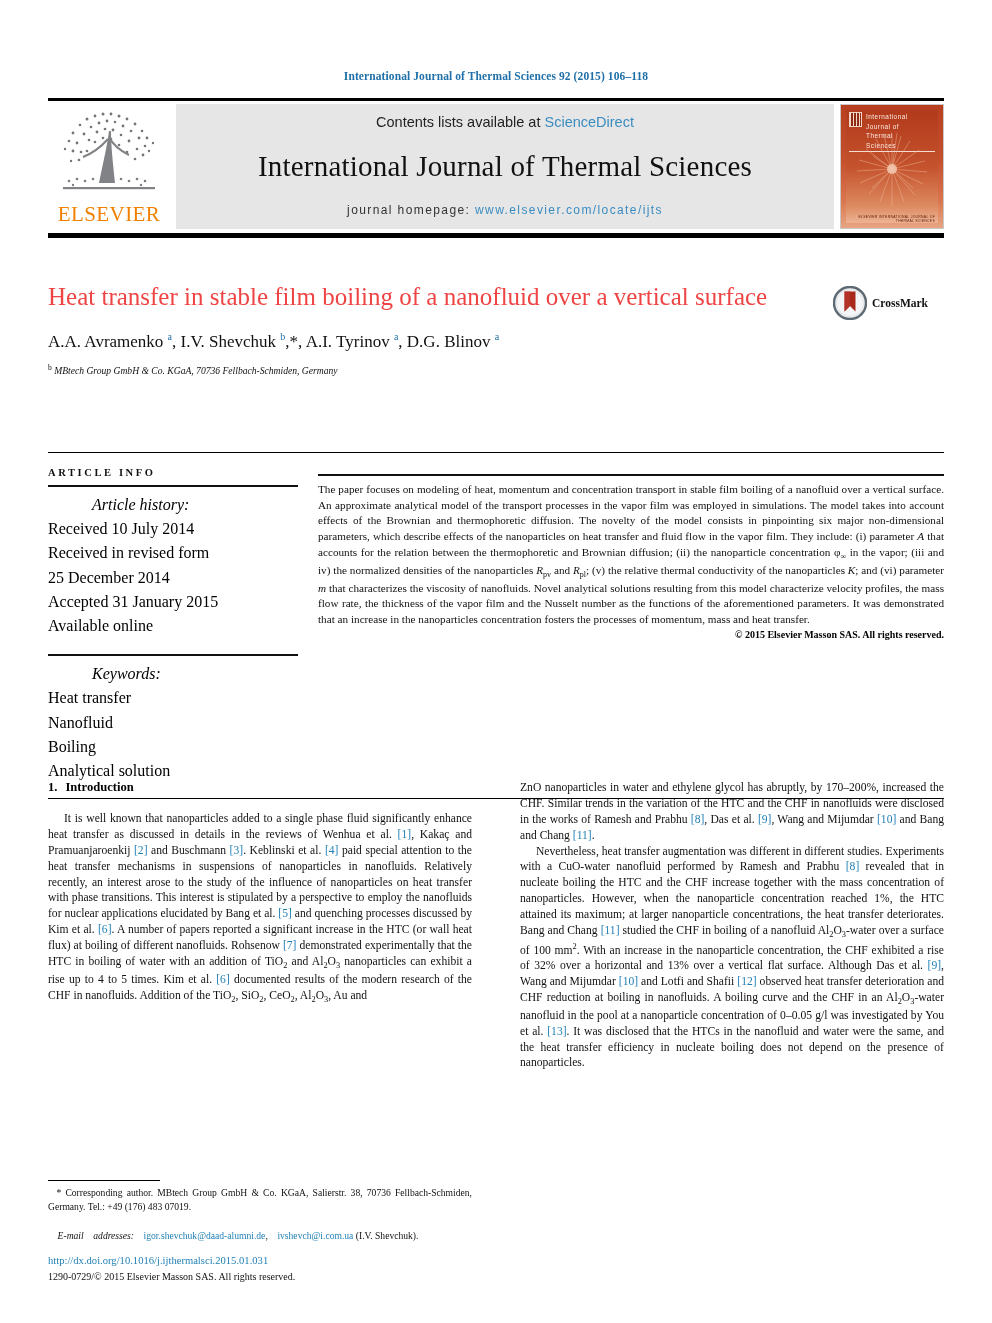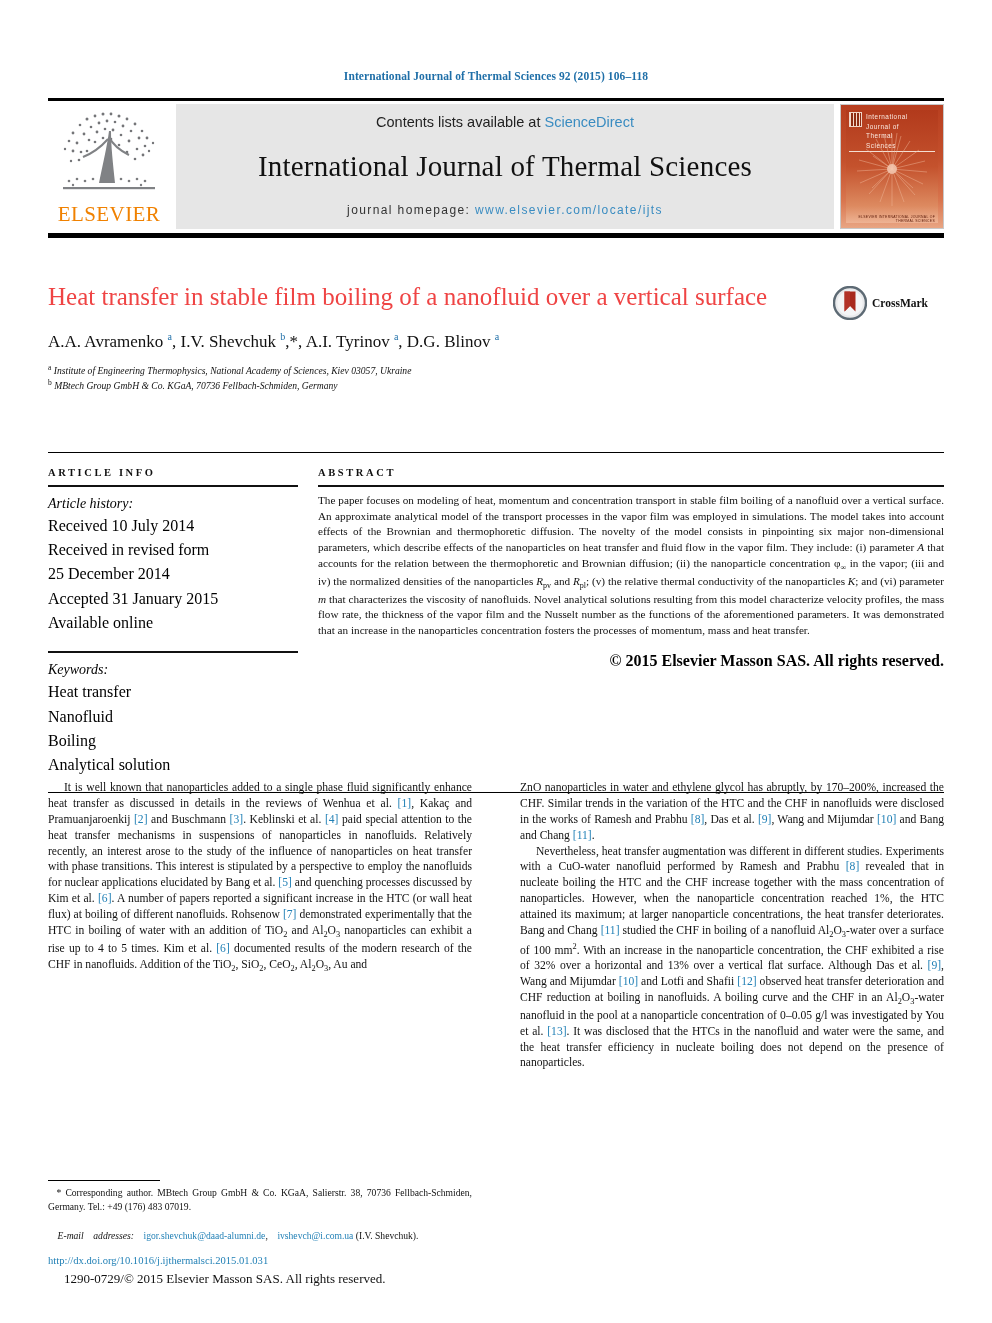--- a/index.html
+++ b/index.html
@@ -221,38 +221,39 @@
   .sec-head {
     font-family: "Liberation Serif", serif;
     font-size: 10.5px;
     font-weight: bold;
     letter-spacing: 2.6px;
     color: #111;
   }
   .hr-thin { height: 1.6px; background: #111; margin: 7px 0 6px 0; }
   .hist-label, .kw-label {
     font-style: italic;
-    font-size: 14px;
+    font-size: 16px;
     line-height: 1.52;
+    margin-left: 44px;
   }
   .hist-line, .kw-line {
     font-size: 16px;
     line-height: 1.52;
   }
   .kw-block { margin-top: 10px; }
 
   .abs-text {
     font-size: 11.2px;
     line-height: 1.42;
     text-align: justify;
     color: #111;
   }
   .abs-copy {
-    margin-top: 13px;
-    font-size: 16px;
+    margin-top: 1px;
+    font-size: 10px;
     text-align: right;
     font-weight: bold;
   }
   .band-rule-bottom {
     height: 1px; background: #000; width: 896px;
     margin-top: 14px;
   }
 
   
   .body-cols {
@@ -307,24 +308,23 @@
     position: absolute;
     left: 48px; top: 1253px;
     width: 424px;
   }
   .doi-link {
     font-size: 10.6px;
     color: #1f7fb5;
     line-height: 1.5;
   }
   .issn-line {
-    font-size: 13px;
+    font-size: 10px;
     color: #111;
     line-height: 1.5;
-    margin-left: 16px;
   }
   sub, sup { font-size: 72%; }
 </style>
 </head>
 <body>
 
 <div class="page">
 
   <div class="running-head">International Journal of Thermal Sciences 92 (2015) 106–118</div>
 
@@ -475,24 +475,20 @@
         <path d="M11.5 5.5 h11 v20 l-5.5 -5.6 l-5.5 5.6 z" fill="#a8281c"></path>
         <path d="M11.5 5.5 h5.5 v14.4 l-5.5 5.6 z" fill="#b5352a" opacity="0.85"></path>
       </svg>
       <span class="cm-word">CrossMark</span>
     </div>
 
     <div class="authors">A.A. Avramenko <sup>a</sup>, I.V. Shevchuk <sup>b</sup><span class="star">,*</span>, A.I. Tyrinov <sup>a</sup>, D.G. Blinov <sup>a</sup></div>
 
     <div class="affil">
       <div>
-        <sup>a</sup>
-        <span>Institute of Engineering Thermophysics, National Academy of Sciences, Kiev 03057, Ukraine</span>
-      </div>
-      <div>
         <sup>b</sup>
         <span>MBtech Group GmbH &amp; Co. KGaA, 70736 Fellbach-Schmiden, Germany</span>
       </div>
     </div>
   </div>
 
   <div class="band">
     <div class="band-rule-top"></div>
     <div class="band-cols">
 
@@ -511,31 +507,33 @@
           <div class="kw-line">Heat transfer</div>
           <div class="kw-line">Nanofluid</div>
           <div class="kw-line">Boiling</div>
           <div class="kw-line">Analytical solution</div>
         </div>
       </div>
 
       <div class="col-gap"></div>
 
       <div class="col-abs">
-        <div class="sec-head">ABSTRACT</div>
         <div class="hr-thin"></div>
         <div class="abs-text">The paper focuses on modeling of heat, momentum and concentration transport in stable film boiling of a nanofluid over a vertical surface. An approximate analytical model of the transport processes in the vapor film was employed in simulations. The model takes into account effects of the Brownian and thermophoretic diffusion. The novelty of the model consists in pinpointing six major non-dimensional parameters, which describe effects of the nanoparticles on heat transfer and fluid flow in the vapor film. They include: (i) parameter <i>A</i> that accounts for the relation between the thermophoretic and Brownian diffusion; (ii) the nanoparticle concentration φ<sub>∞</sub> in the vapor; (iii and iv) the normalized densities of the nanoparticles <i>R</i><sub>pv</sub> and <i>R</i><sub>pl</sub>; (v) the relative thermal conductivity of the nanoparticles <i>K</i>; and (vi) parameter <i>m</i> that characterizes the viscosity of nanofluids. Novel analytical solutions resulting from this model characterize velocity profiles, the mass flow rate, the thickness of the vapor film and the Nusselt number as the functions of the aforementioned parameters. It was demonstrated that an increase in the nanoparticles concentration fosters the processes of momentum, mass and heat transfer.</div>
         <div class="abs-copy">© 2015 Elsevier Masson SAS. All rights reserved.</div>
       </div>
     </div>
     <div class="band-rule-bottom"></div>
   </div>
 
   <div class="body-cols">
     <div class="bcol">
+      <h2 class="sec-title">
+        <span class="num">1.</span><span>Introduction</span>
+      </h2>
       <p class="para">It is well known that nanoparticles added to a single phase fluid significantly enhance heat transfer as discussed in details in the reviews of Wenhua et al. <span class="ref">[1]</span>, Kakaç and Pramuanjaroenkij <span class="ref">[2]</span> and Buschmann <span class="ref">[3]</span>. Keblinski et al. <span class="ref">[4]</span> paid special attention to the heat transfer mechanisms in suspensions of nanoparticles in nanofluids. Relatively recently, an interest arose to the study of the influence of nanoparticles on heat transfer with phase transitions. This interest is stipulated by a perspective to employ the nanofluids for nuclear applications elucidated by Bang et al. <span class="ref">[5]</span> and quenching processes discussed by Kim et al. <span class="ref">[6]</span>. A number of papers reported a significant increase in the HTC (or wall heat flux) at boiling of different nanofluids. Rohsenow <span class="ref">[7]</span> demonstrated experimentally that the HTC in boiling of water with an addition of TiO<sub>2</sub> and Al<sub>2</sub>O<sub>3</sub> nanoparticles can exhibit a rise up to 4 to 5 times. Kim et al. <span class="ref">[6]</span> documented results of the modern research of the CHF in nanofluids. Addition of the TiO<sub>2</sub>, SiO<sub>2</sub>, CeO<sub>2</sub>, Al<sub>2</sub>O<sub>3</sub>, Au and</p>
     </div>
 
     <div class="bgap"></div>
 
     <div class="bcol">
       <p class="para" style="text-indent:0">ZnO nanoparticles in water and ethylene glycol has abruptly, by 170–200%, increased the CHF. Similar trends in the variation of the HTC and the CHF in nanofluids were disclosed in the works of Ramesh and Prabhu <span class="ref">[8]</span>, Das et al. <span class="ref">[9]</span>, Wang and Mijumdar <span class="ref">[10]</span> and Bang and Chang <span class="ref">[11]</span>.</p>
       <p class="para">Nevertheless, heat transfer augmentation was different in different studies. Experiments with a CuO-water nanofluid performed by Ramesh and Prabhu <span class="ref">[8]</span> revealed that in nucleate boiling the HTC and the CHF increase together with the mass concentration of nanoparticles. However, when the nanoparticle concentration reached 1%, the HTC attained its maximum; at larger nanoparticle concentrations, the heat transfer deteriorates. Bang and Chang <span class="ref">[11]</span> studied the CHF in boiling of a nanofluid Al<sub>2</sub>O<sub>3</sub>-water over a surface of 100 mm<sup>2</sup>. With an increase in the nanoparticle concentration, the CHF exhibited a rise of 32% over a horizontal and 13% over a vertical flat surface. Although Das et al. <span class="ref">[9]</span>, Wang and Mijumdar <span class="ref">[10]</span> and Lotfi and Shafii <span class="ref">[12]</span> observed heat transfer deterioration and CHF reduction at boiling in nanofluids. A boiling curve and the CHF in an Al<sub>2</sub>O<sub>3</sub>-water nanofluid in the pool at a nanoparticle concentration of 0–0.05 g/l was investigated by You et al. <span class="ref">[13]</span>. It was disclosed that the HTCs in the nanofluid and water were the same, and the heat transfer efficiency in nucleate boiling does not depend on the presence of nanoparticles.</p>
     </div>
   </div>

